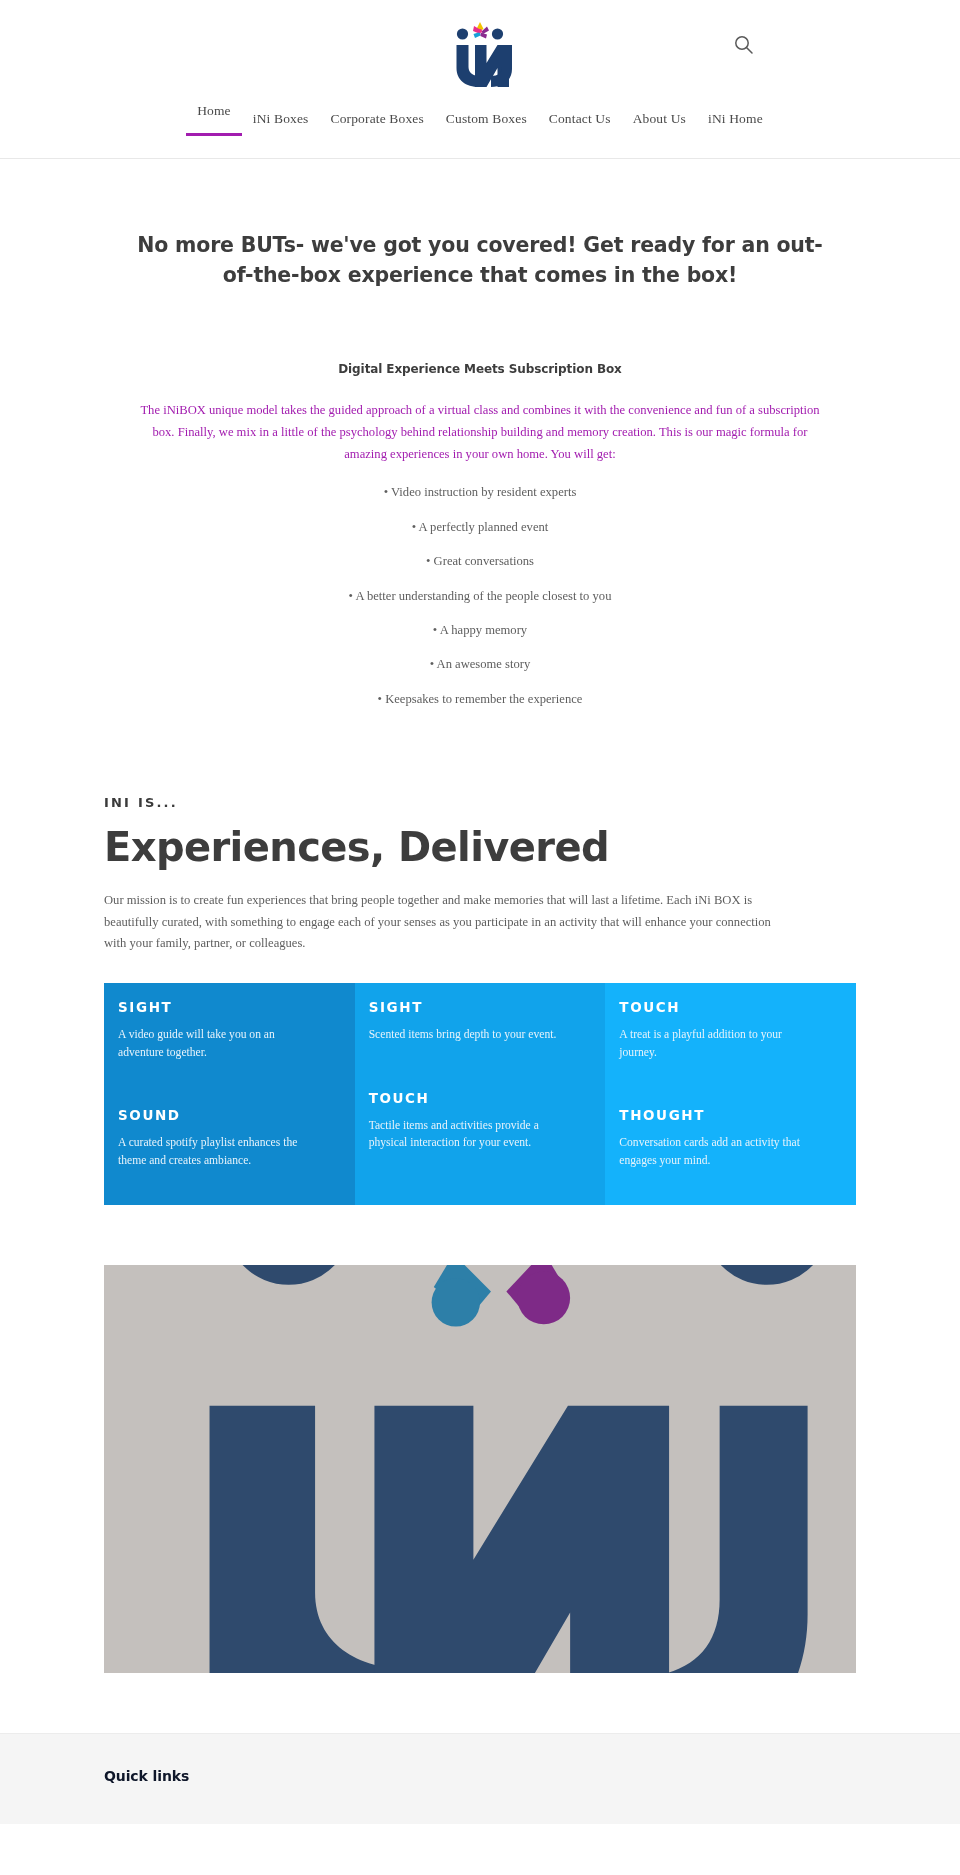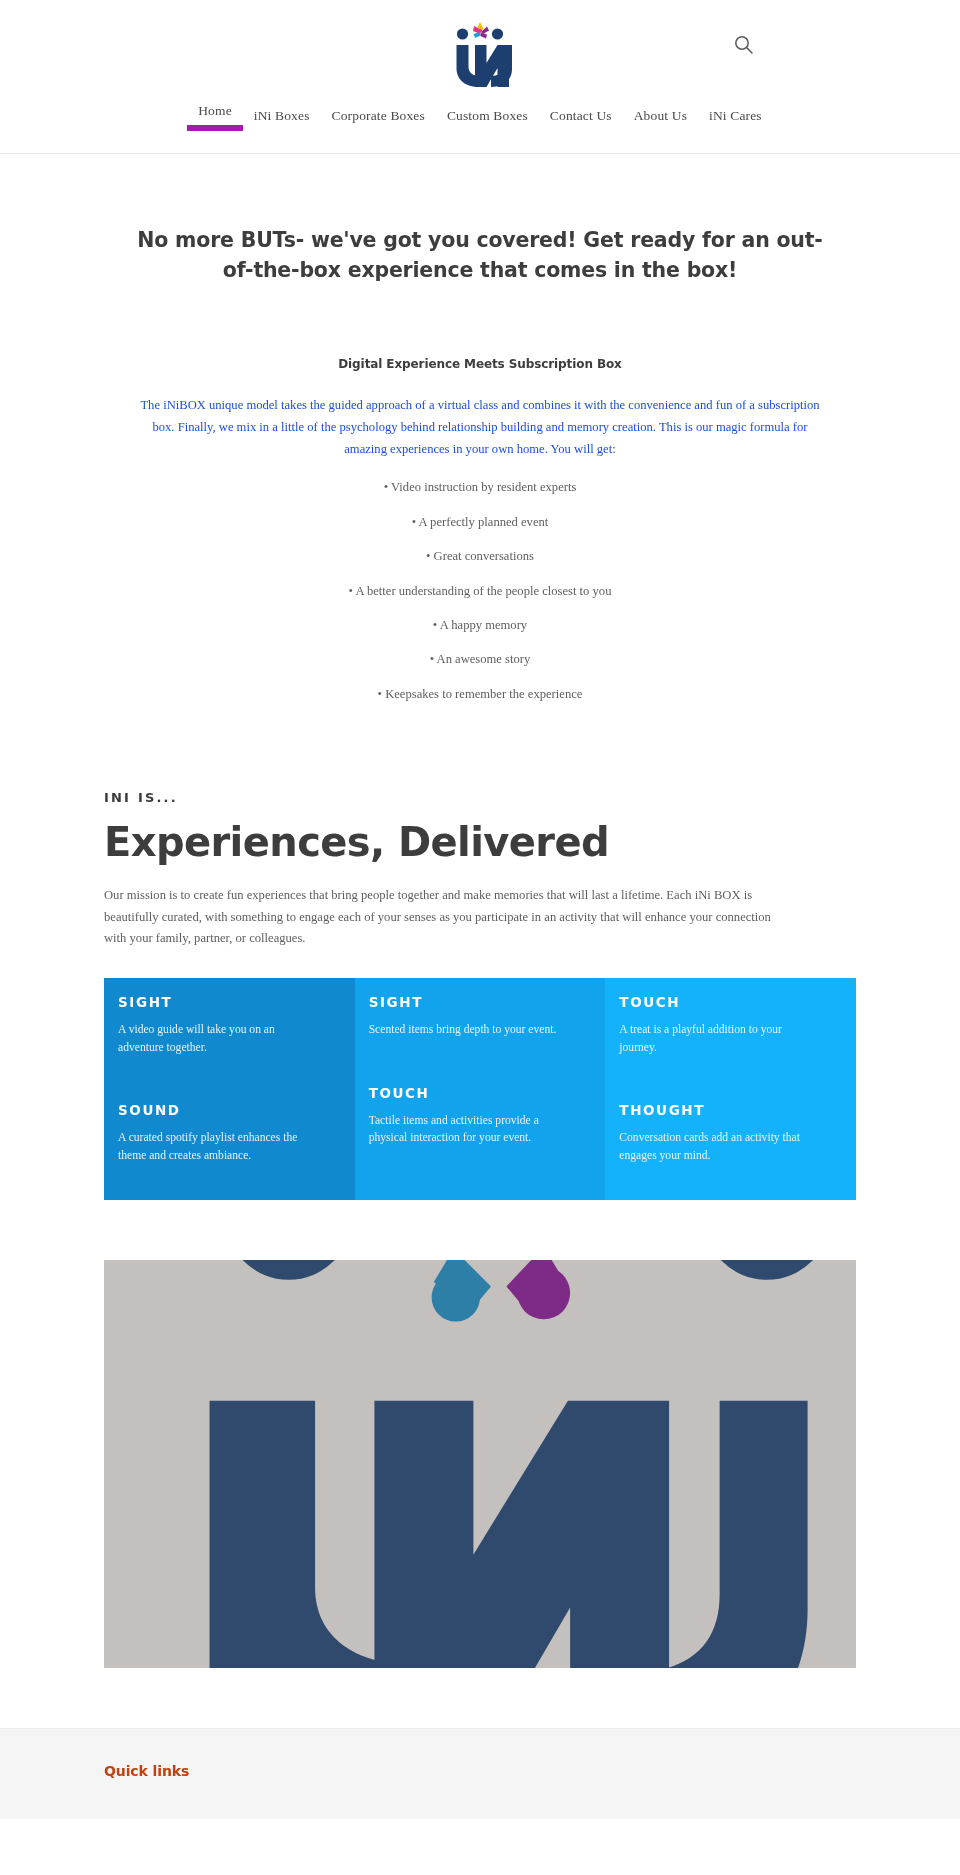--- a/index.html
+++ b/index.html
@@ -70,22 +70,22 @@
     font-size: 13.5px;
     color: #4a4a4a;
     text-decoration: none;
     padding: 0 11px;
     letter-spacing: 0.15px;
     white-space: nowrap;
     cursor: pointer;
     line-height: 1.4;
   }
   .nav-item.active {
-    border-bottom: 6px solid #a21caf;
-    padding-bottom: 4px;
+    border-bottom: 3px solid #a21caf;
+    padding-bottom: 12px;
   }
 
   
   .hero {
     padding: 72px 84px 0 84px;
     text-align: center;
   }
   .hero h1 {
     font-family: "DejaVu Sans", "Liberation Sans", sans-serif;
     font-size: 20.5px;
@@ -107,21 +107,21 @@
     font-size: 12px;
     font-weight: bold;
     color: #3d3d3d;
     letter-spacing: -0.1px;
     margin-bottom: 24px;
   }
   .intro p.body {
     font-family: "Liberation Serif", "DejaVu Serif", serif;
     font-size: 12.6px;
     line-height: 1.72;
-    color: #1d4ed8;
+    color: #a21caf;
     max-width: 700px;
     margin: 0 auto;
   }
   .bullets {
     list-style: none;
     margin-top: 17px;
   }
   .bullets li {
     font-family: "Liberation Serif", "DejaVu Serif", serif;
     font-size: 12.6px;
@@ -208,21 +208,21 @@
     margin-top: 60px;
     background: #f5f5f5;
     border-top: 1px solid #ececec;
     padding: 34px 104px 40px 104px;
     min-height: 86px;
   }
   .footer-heading {
     font-family: "DejaVu Sans", "Liberation Sans", sans-serif;
     font-size: 14px;
     font-weight: bold;
-    color: #c2410c;
+    color: #0f172a;
     letter-spacing: -0.1px;
   }
 </style>
 </head>
 <body>
 
 <div class="page">
 
   <header class="site-header">
 
@@ -258,21 +258,21 @@
       </svg>
     </button>
 
     <nav class="main-nav">
       <a class="nav-item active" href="#">Home</a>
       <a class="nav-item" href="#">iNi Boxes</a>
       <a class="nav-item" href="#">Corporate Boxes</a>
       <a class="nav-item" href="#">Custom Boxes</a>
       <a class="nav-item" href="#">Contact Us</a>
       <a class="nav-item" href="#">About Us</a>
-      <a class="nav-item" href="#">iNi Cares</a>
+      <a class="nav-item" href="#">iNi Home</a>
     </nav>
   </header>
 
   <section class="hero">
     <h1>No more BUTs- we've got you covered! Get ready for an out-of-the-box experience that comes in the box!</h1>
   </section>
 
   <section class="intro">
     <h2>Digital Experience Meets Subscription Box</h2>
     <p class="body">The iNiBOX unique model takes the guided approach of a virtual class and combines it with the convenience and fun of a subscription box. Finally, we mix in a little of the psychology behind relationship building and memory creation. This is our magic formula for amazing experiences in your own home. You will get:</p>

